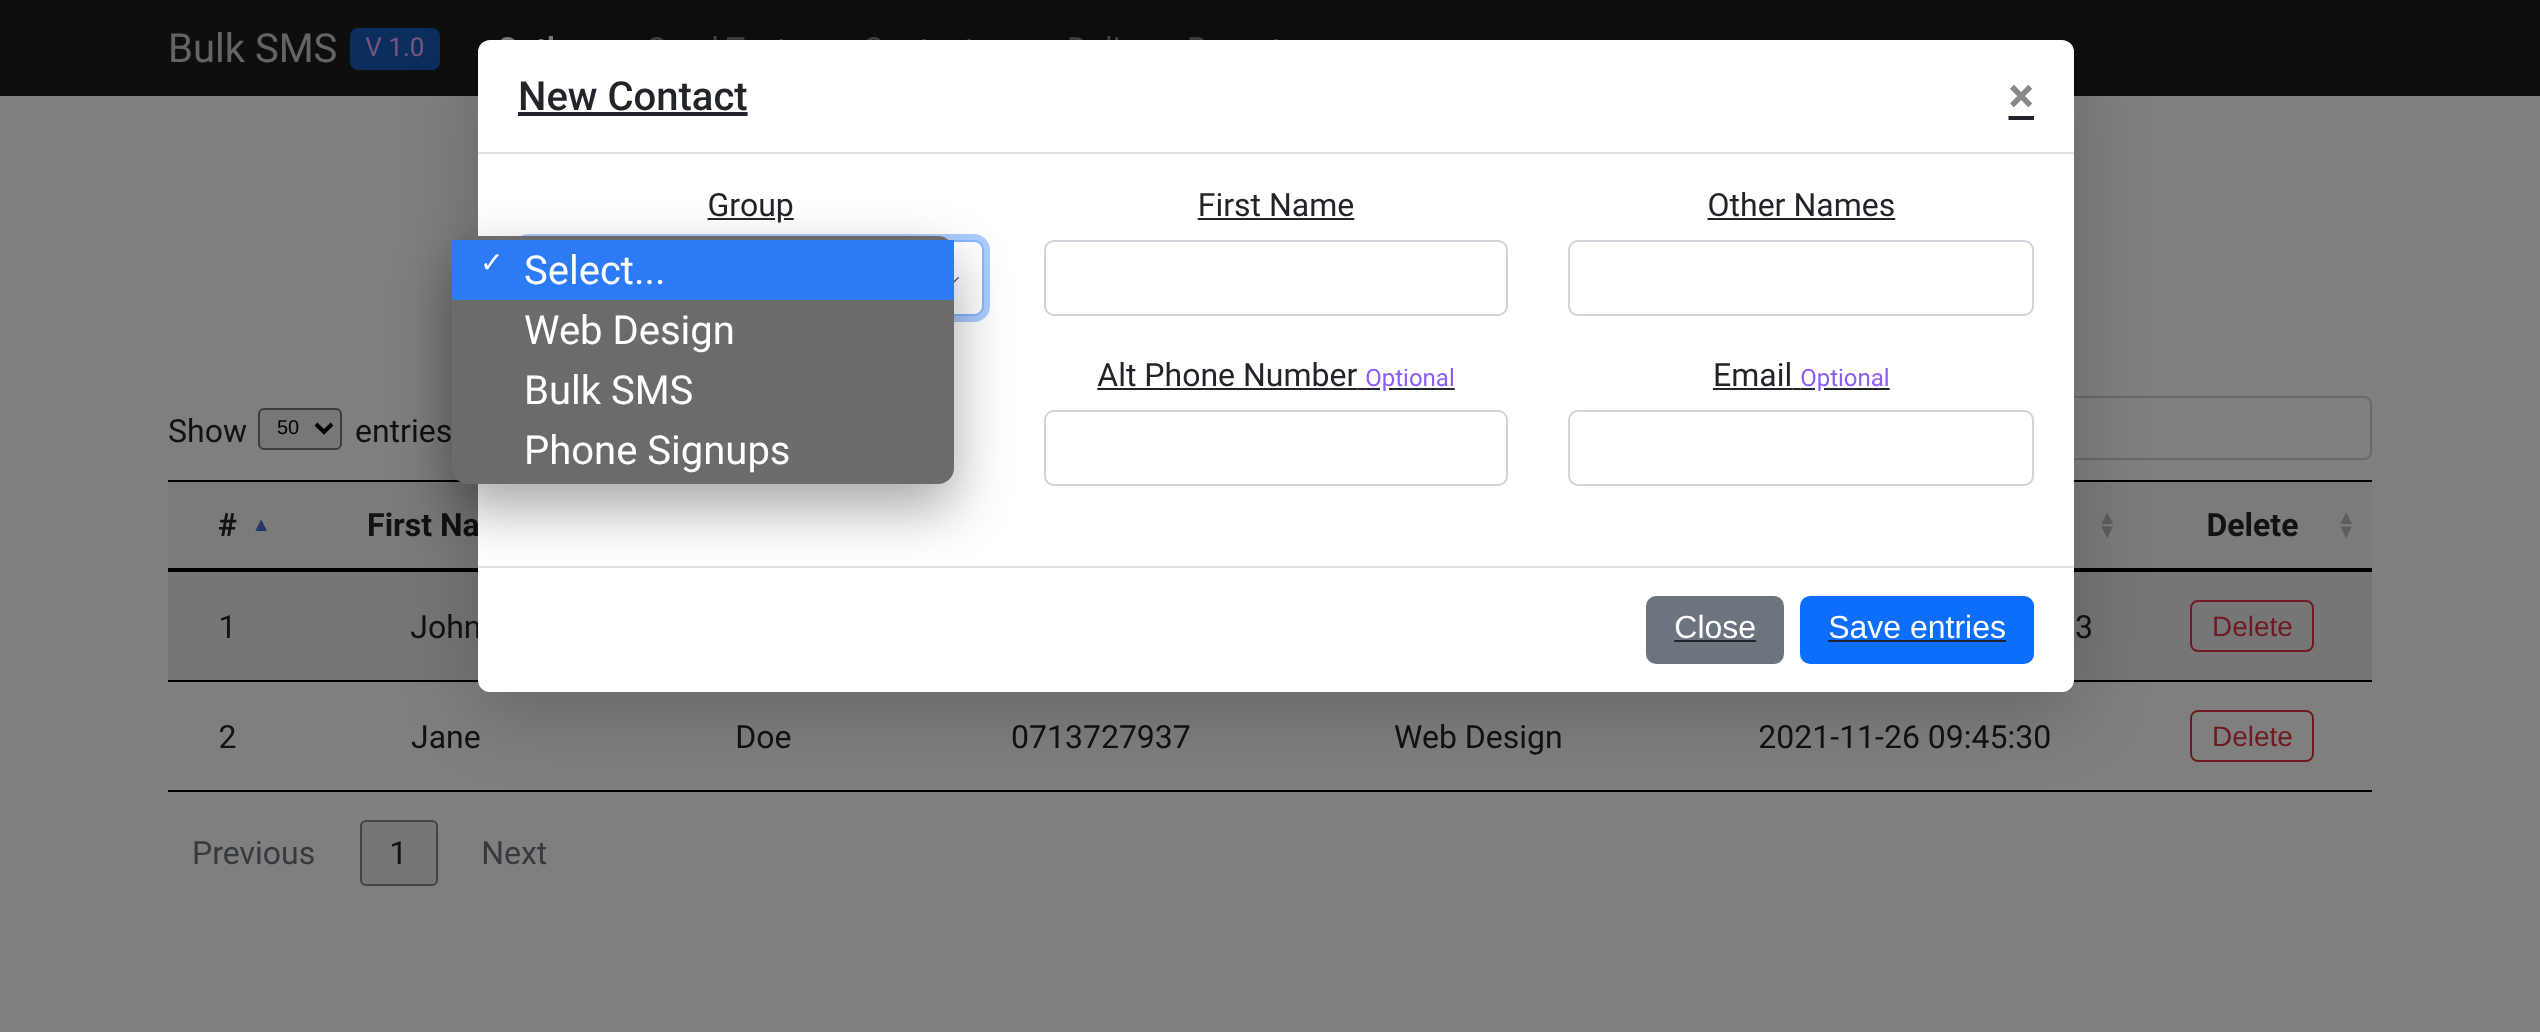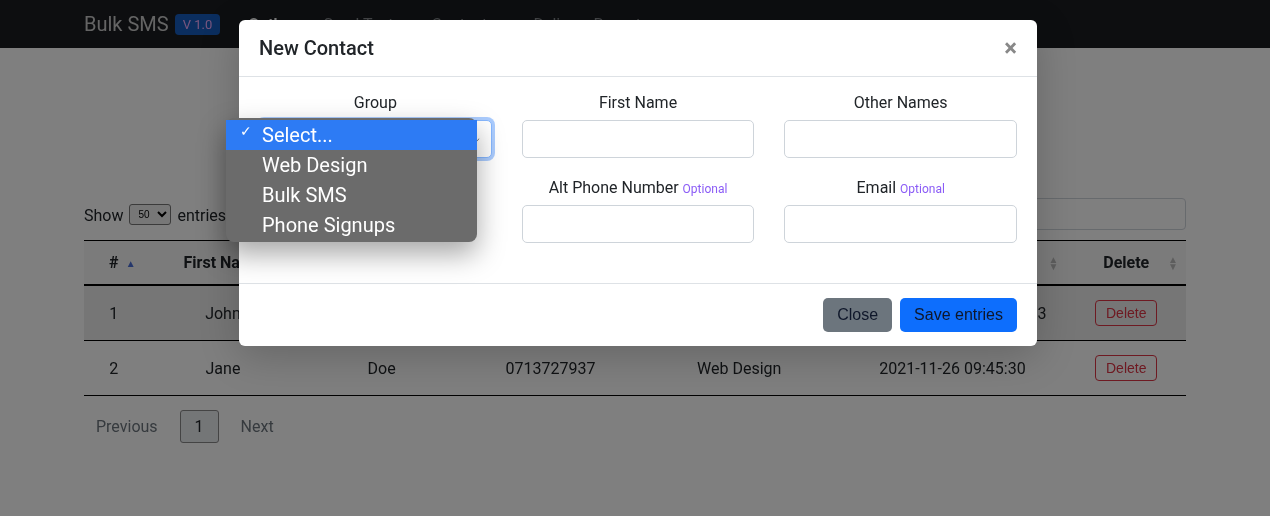--- a/index.html
+++ b/index.html
@@ -168,20 +168,21 @@
     
     .modal {
       position: absolute;
       top: 20px;
       left: 239px;
       width: 798px;
       background: #fff;
       border-radius: 6px;
       z-index: 20;
       box-shadow: 0 10px 40px rgba(0,0,0,0.2);
+      text-decoration: underline;
     }
     .modal-header {
       padding: 16px 20px;
       border-bottom: 1px solid #dee2e6;
       display: flex;
       justify-content: space-between;
       align-items: center;
     }
     .modal-title {
       font-size: 20px;
@@ -247,21 +248,21 @@
       display: flex;
       justify-content: flex-end;
       gap: 8px;
     }
     .btn {
       border: none;
       border-radius: 5px;
       padding: 8px 14px;
       font-size: 16px;
       cursor: pointer;
-      color: #0f172a;
+      color: #ffffff;
     }
     .btn-secondary {
       background: #6c757d;
     }
     .btn-primary {
       background: #0d6efd;
     }
     
     .dropdown-list {
       position: absolute;

